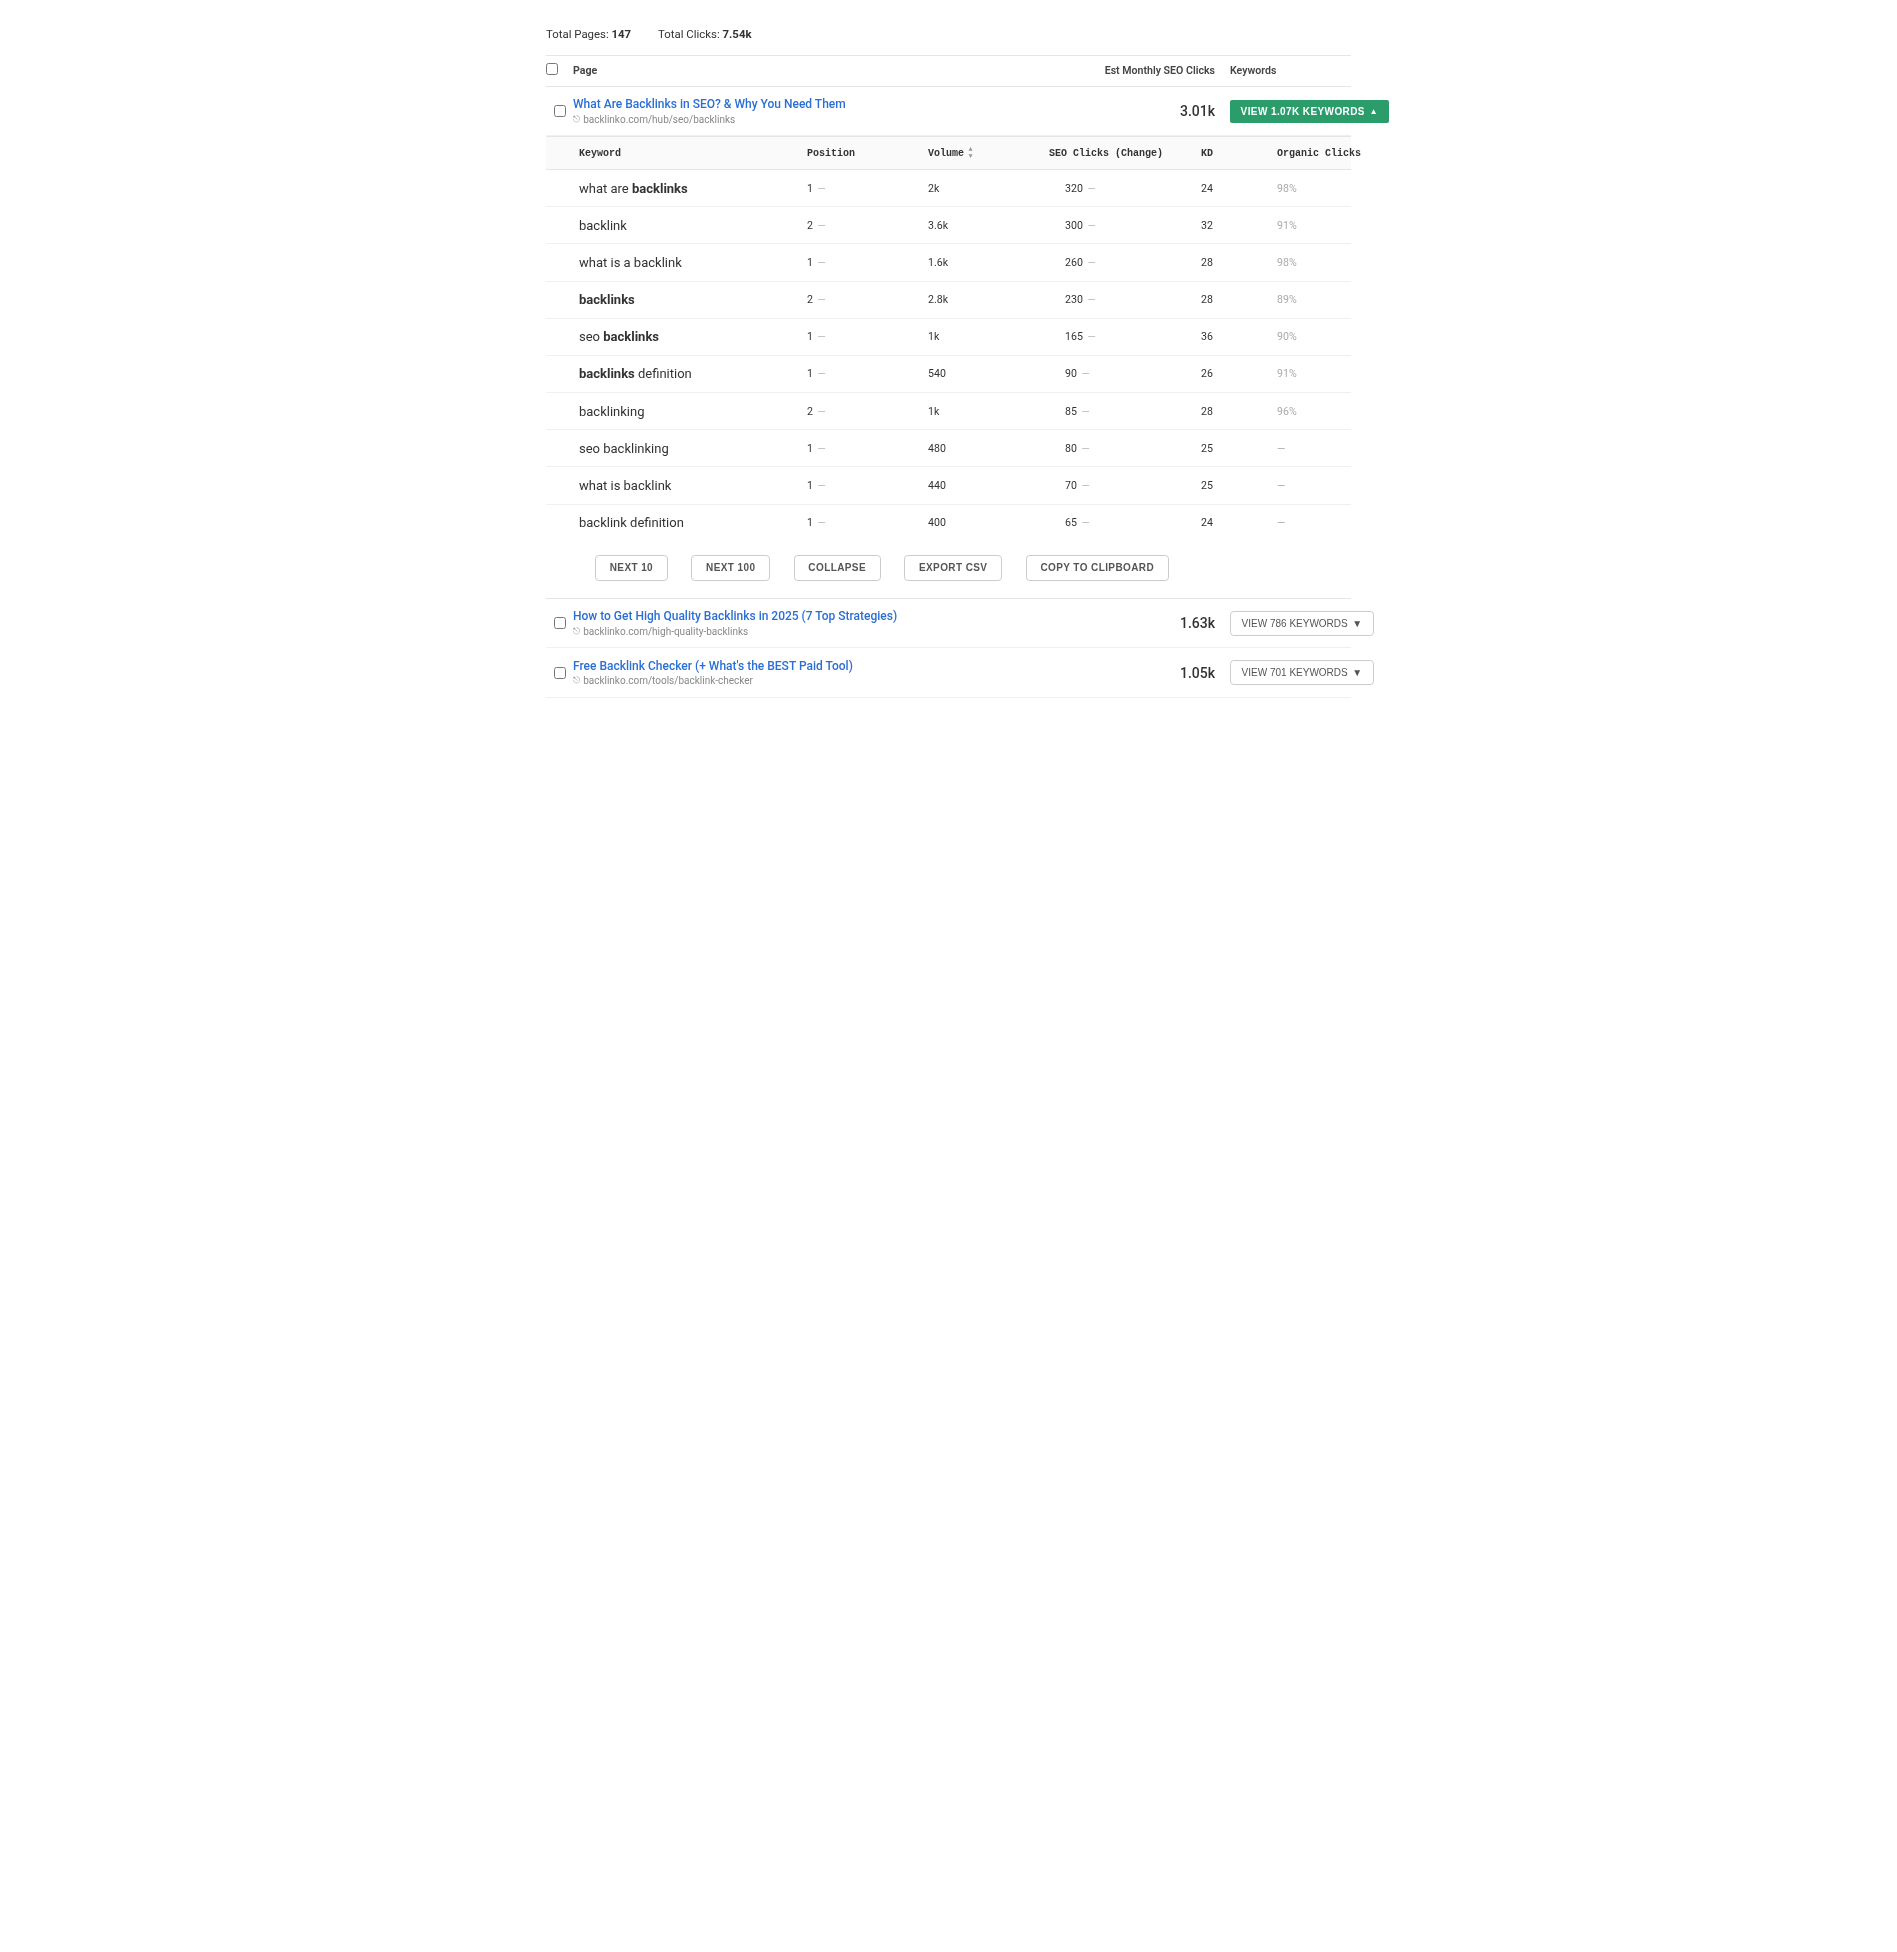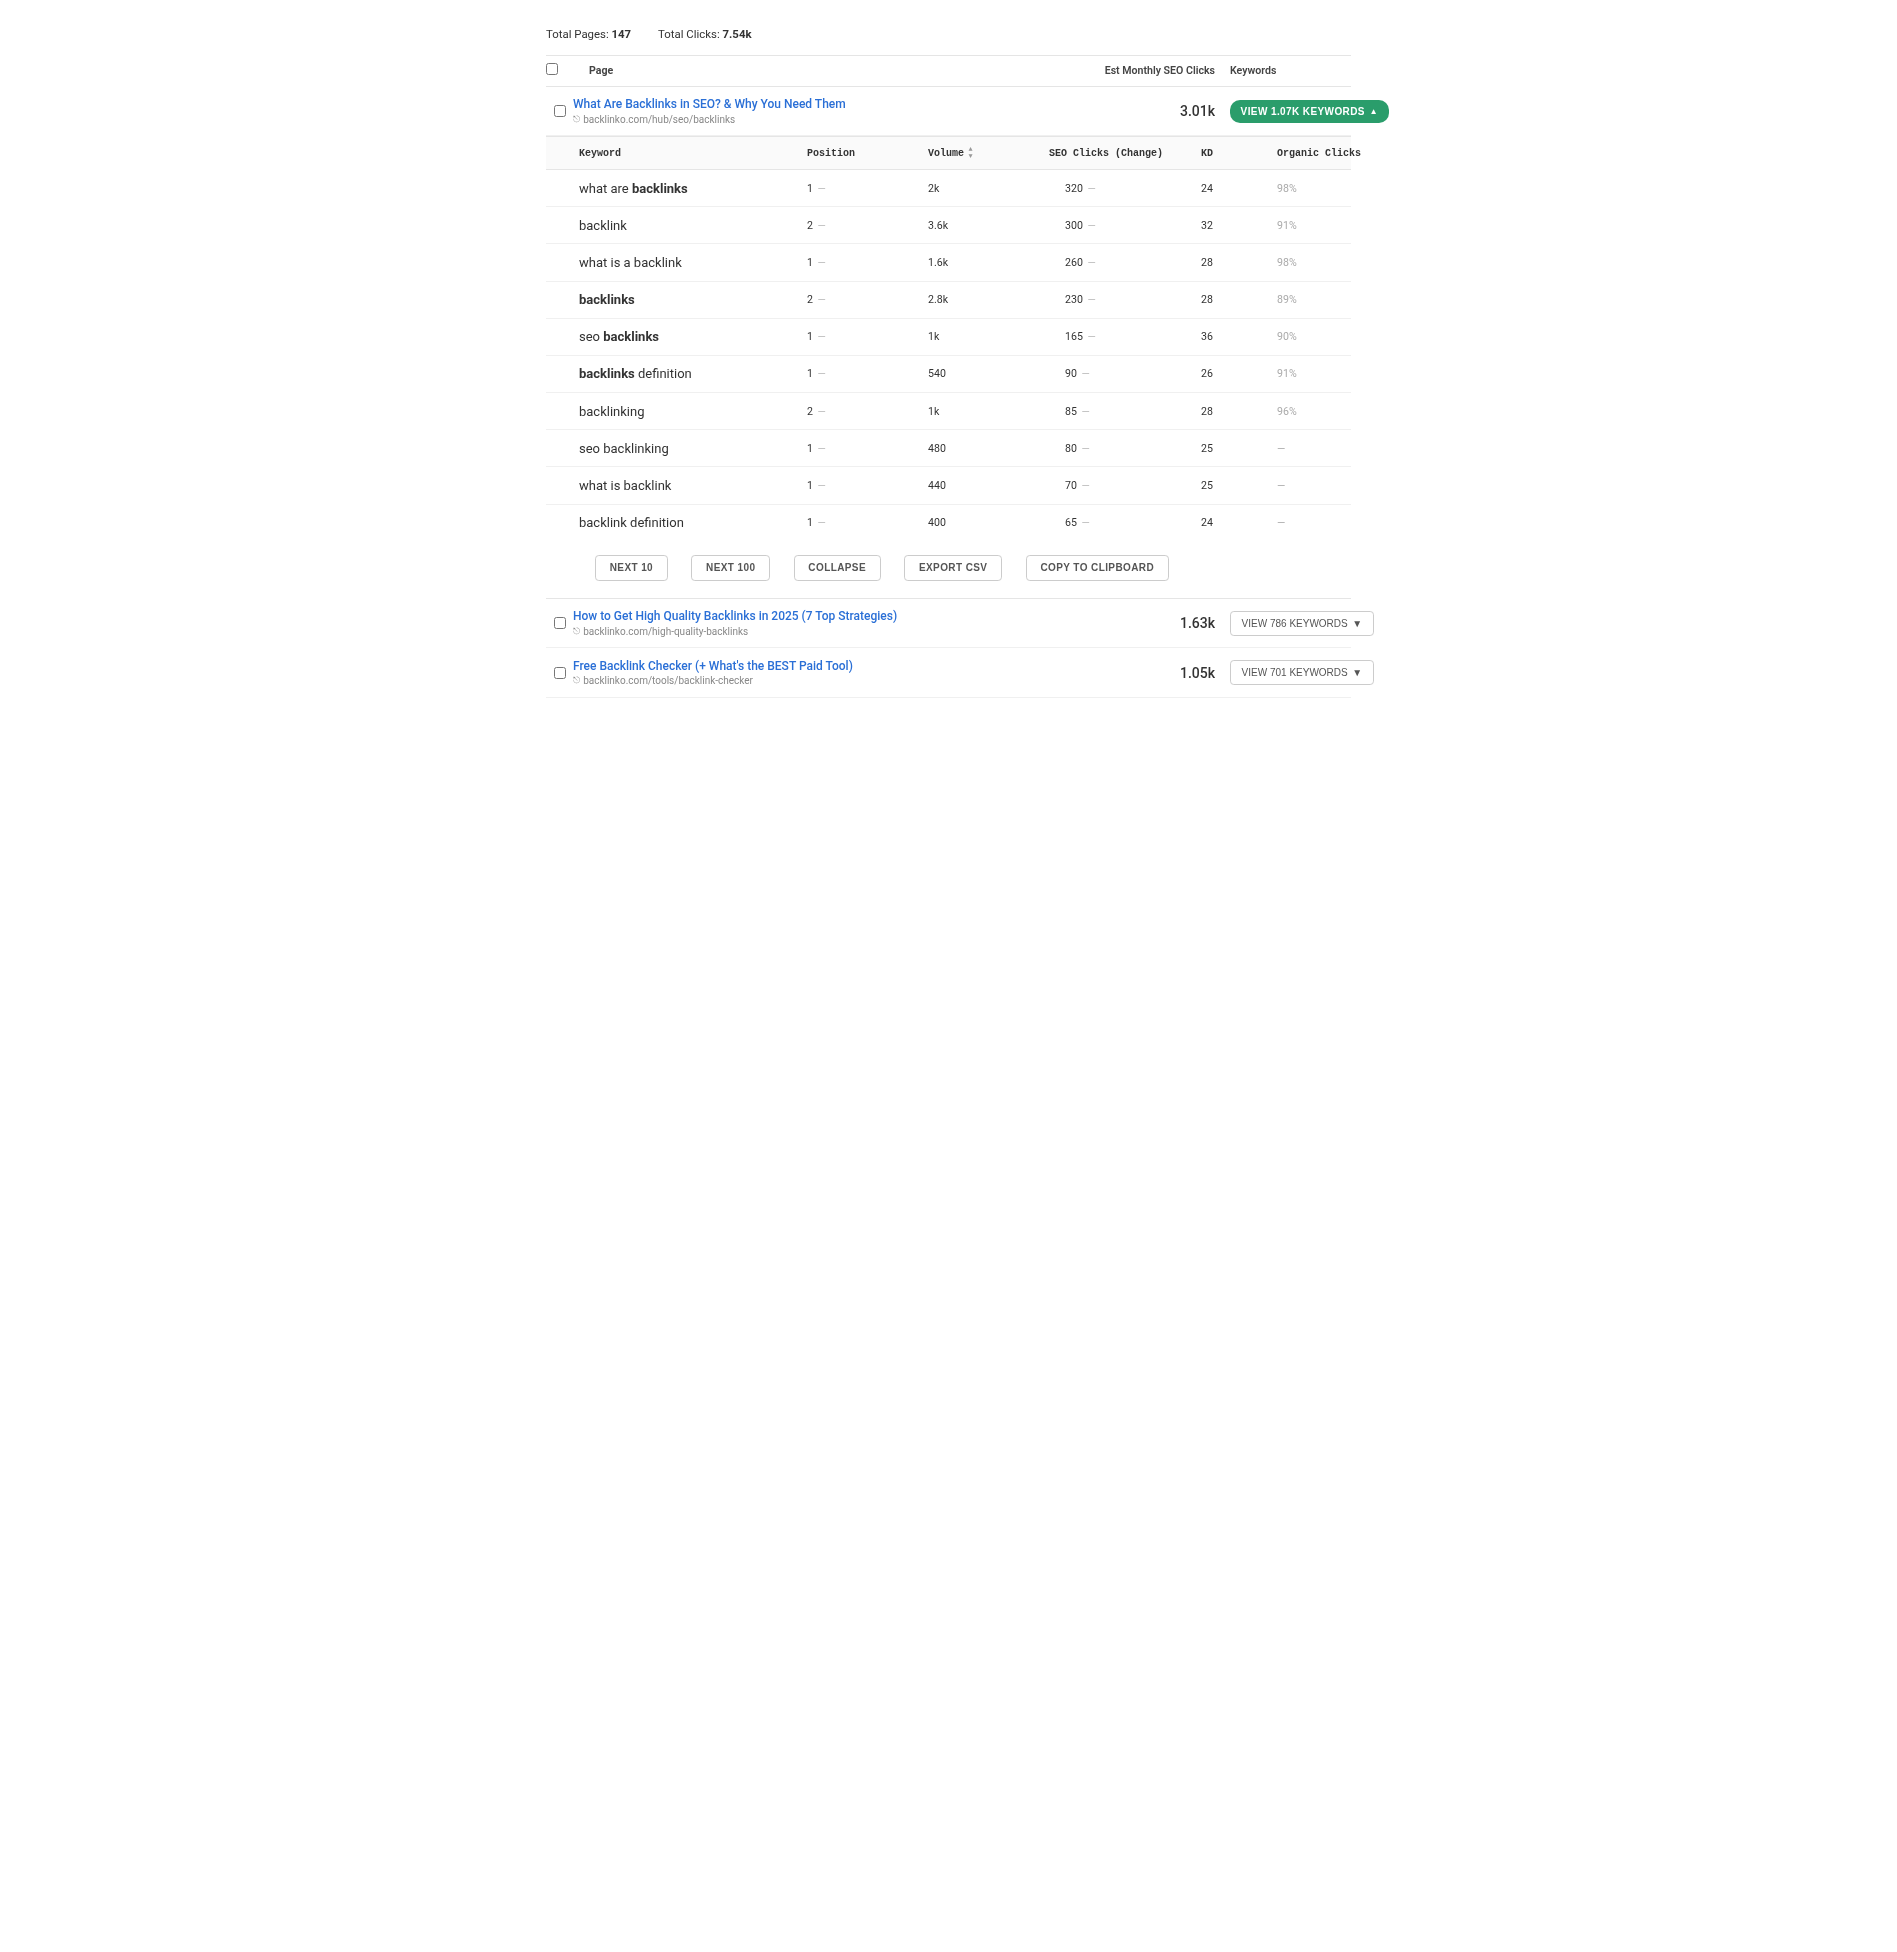--- a/index.html
+++ b/index.html
@@ -29,21 +29,21 @@
       display: grid;
       grid-template-columns: 27px 1fr 167px 121px;
       align-items: center;
       padding: 7.6px 0 7.6px 0;
       border-bottom: 1.5px solid #e5e5e5;
       border-top: 0.8px solid #e5e5e5;
       font-size: 10.6px;
       font-weight: 600;
       color: #444;
     }
-    .main-header .col-page { font-weight: 700; margin-left: 16px; }
+    .main-header .col-page { font-weight: 700; }
     .main-header .col-clicks { text-align: right; padding-right: 15px; }
     .main-header .col-keywords { text-align: left; }
 
     
     .page-row {
       display: grid;
       grid-template-columns: 27px 1fr 167px 121px;
       align-items: center;
       padding: 10.6px 0;
       border-bottom: 0.8px solid #f0f0f0;
@@ -78,21 +78,21 @@
       font-weight: 500;
     }
     .keywords-cell {
       display: flex;
       align-items: center;
     }
     .view-keywords-btn {
       background: #2a9d6b;
       color: white;
       border: none;
-      border-radius: 10px;
+      border-radius: 2px;
       padding: 6px 10.6px;
       font-size: 10px;
       font-weight: 600;
       cursor: pointer;
       display: flex;
       align-items: flex-start;
       gap: 4.6px;
       white-space: nowrap;
       letter-spacing: 0.4px;
       text-transform: uppercase;

